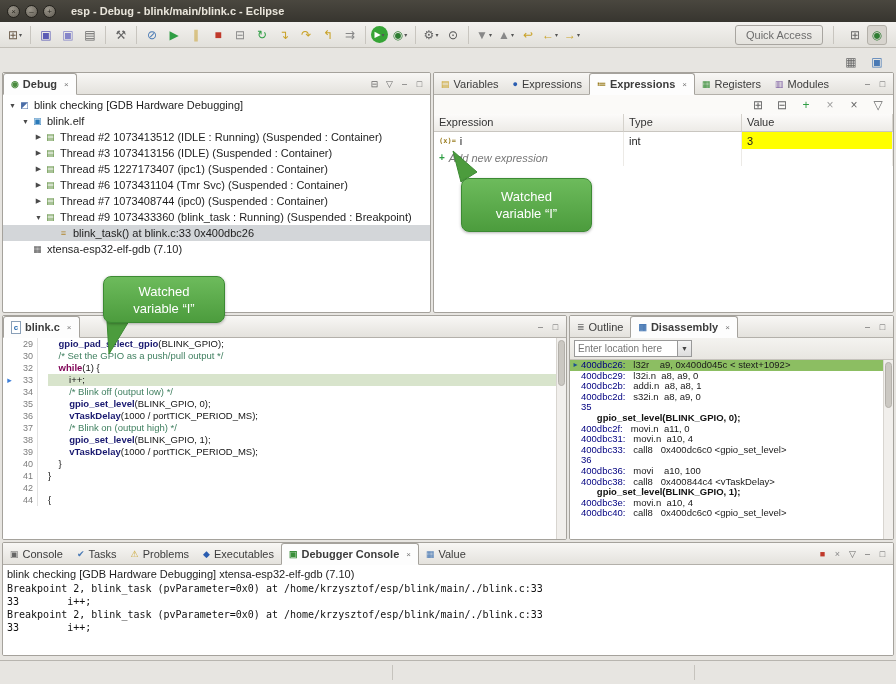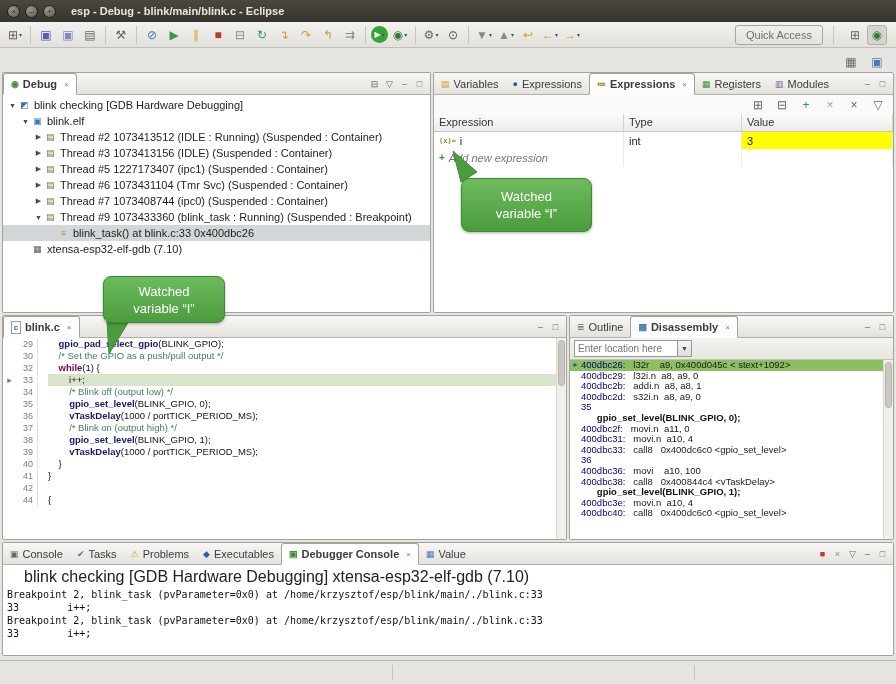--- a/index.html
+++ b/index.html
@@ -94,21 +94,21 @@
   #disasm-content{position:absolute;top:44px;left:0;right:10px;bottom:0;overflow:hidden;font-family:"DejaVu Sans Mono",monospace;background:#fff}
   .dline{display:flex;height:10.6px;line-height:10.6px;font-size:9.5px;white-space:pre}
   .dline.cur{background:#8cbe62}
   .dmar{width:11px;flex:none;text-align:center;color:#1d4f91;font-size:8px}
   .d-a{color:#000080}.d-p{color:#1a1a1a}.d-src{color:#111;font-weight:bold}
   #disasm-panel .vscroll{top:44px}
 
   
   #console-panel{left:2px;top:542px;width:892px;height:114px}
   #console-content{position:absolute;top:22px;left:0;right:0;bottom:0;background:#fff;overflow:hidden}
-  .con-header{font-size:16px;color:#222;padding:3px 21px 2px}
+  .con-header{font-size:11px;color:#222;padding:3px 4px 2px}
   .conline{font-family:"DejaVu Sans Mono",monospace;font-size:10px;line-height:13px;white-space:pre;padding-left:4px;color:#111}
 
   
   #statusbar{position:absolute;left:0;top:660px;width:896px;height:24px;background:#e7e5e1;border-top:1px solid #b8b5af}
   .sdiv{position:absolute;top:4px;bottom:4px;width:1px;background:#c6c3bd}
   #status-message{position:absolute;left:8px;top:5px;color:#555}
 
   
   .callout{position:absolute;z-index:60;background:linear-gradient(#6dbb5c,#4c9c3d);
     border:1px solid #3c8a33;border-radius:8px;color:#fff;display:flex;flex-direction:column;

